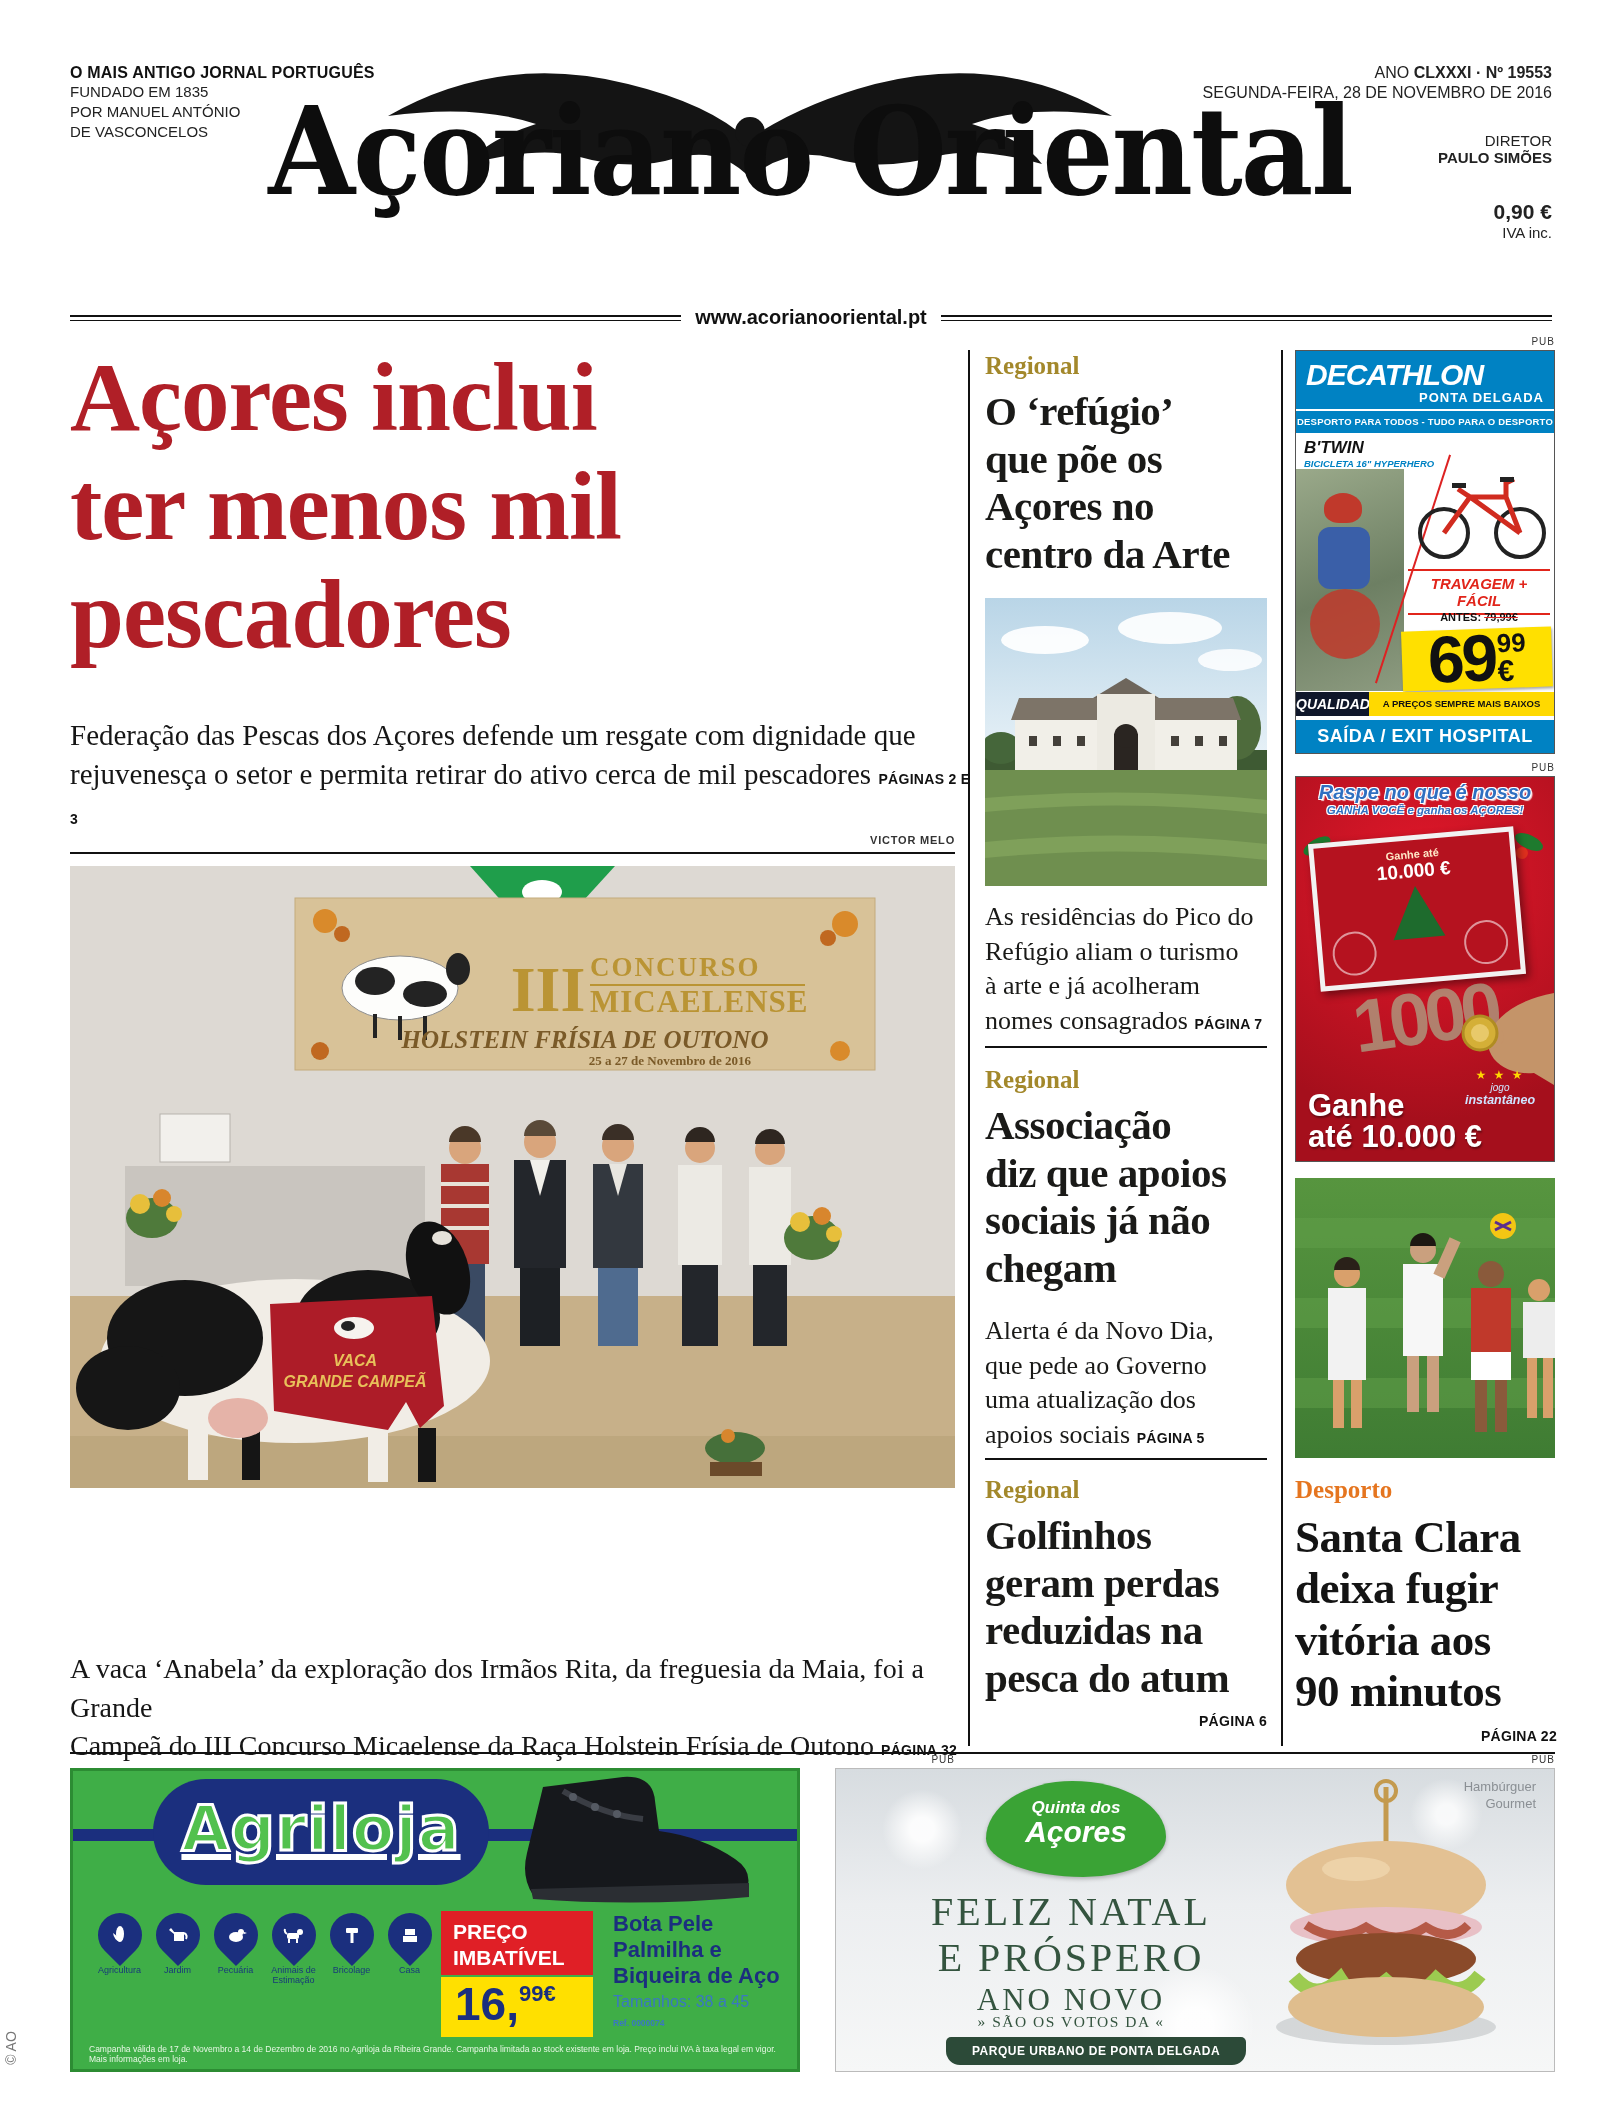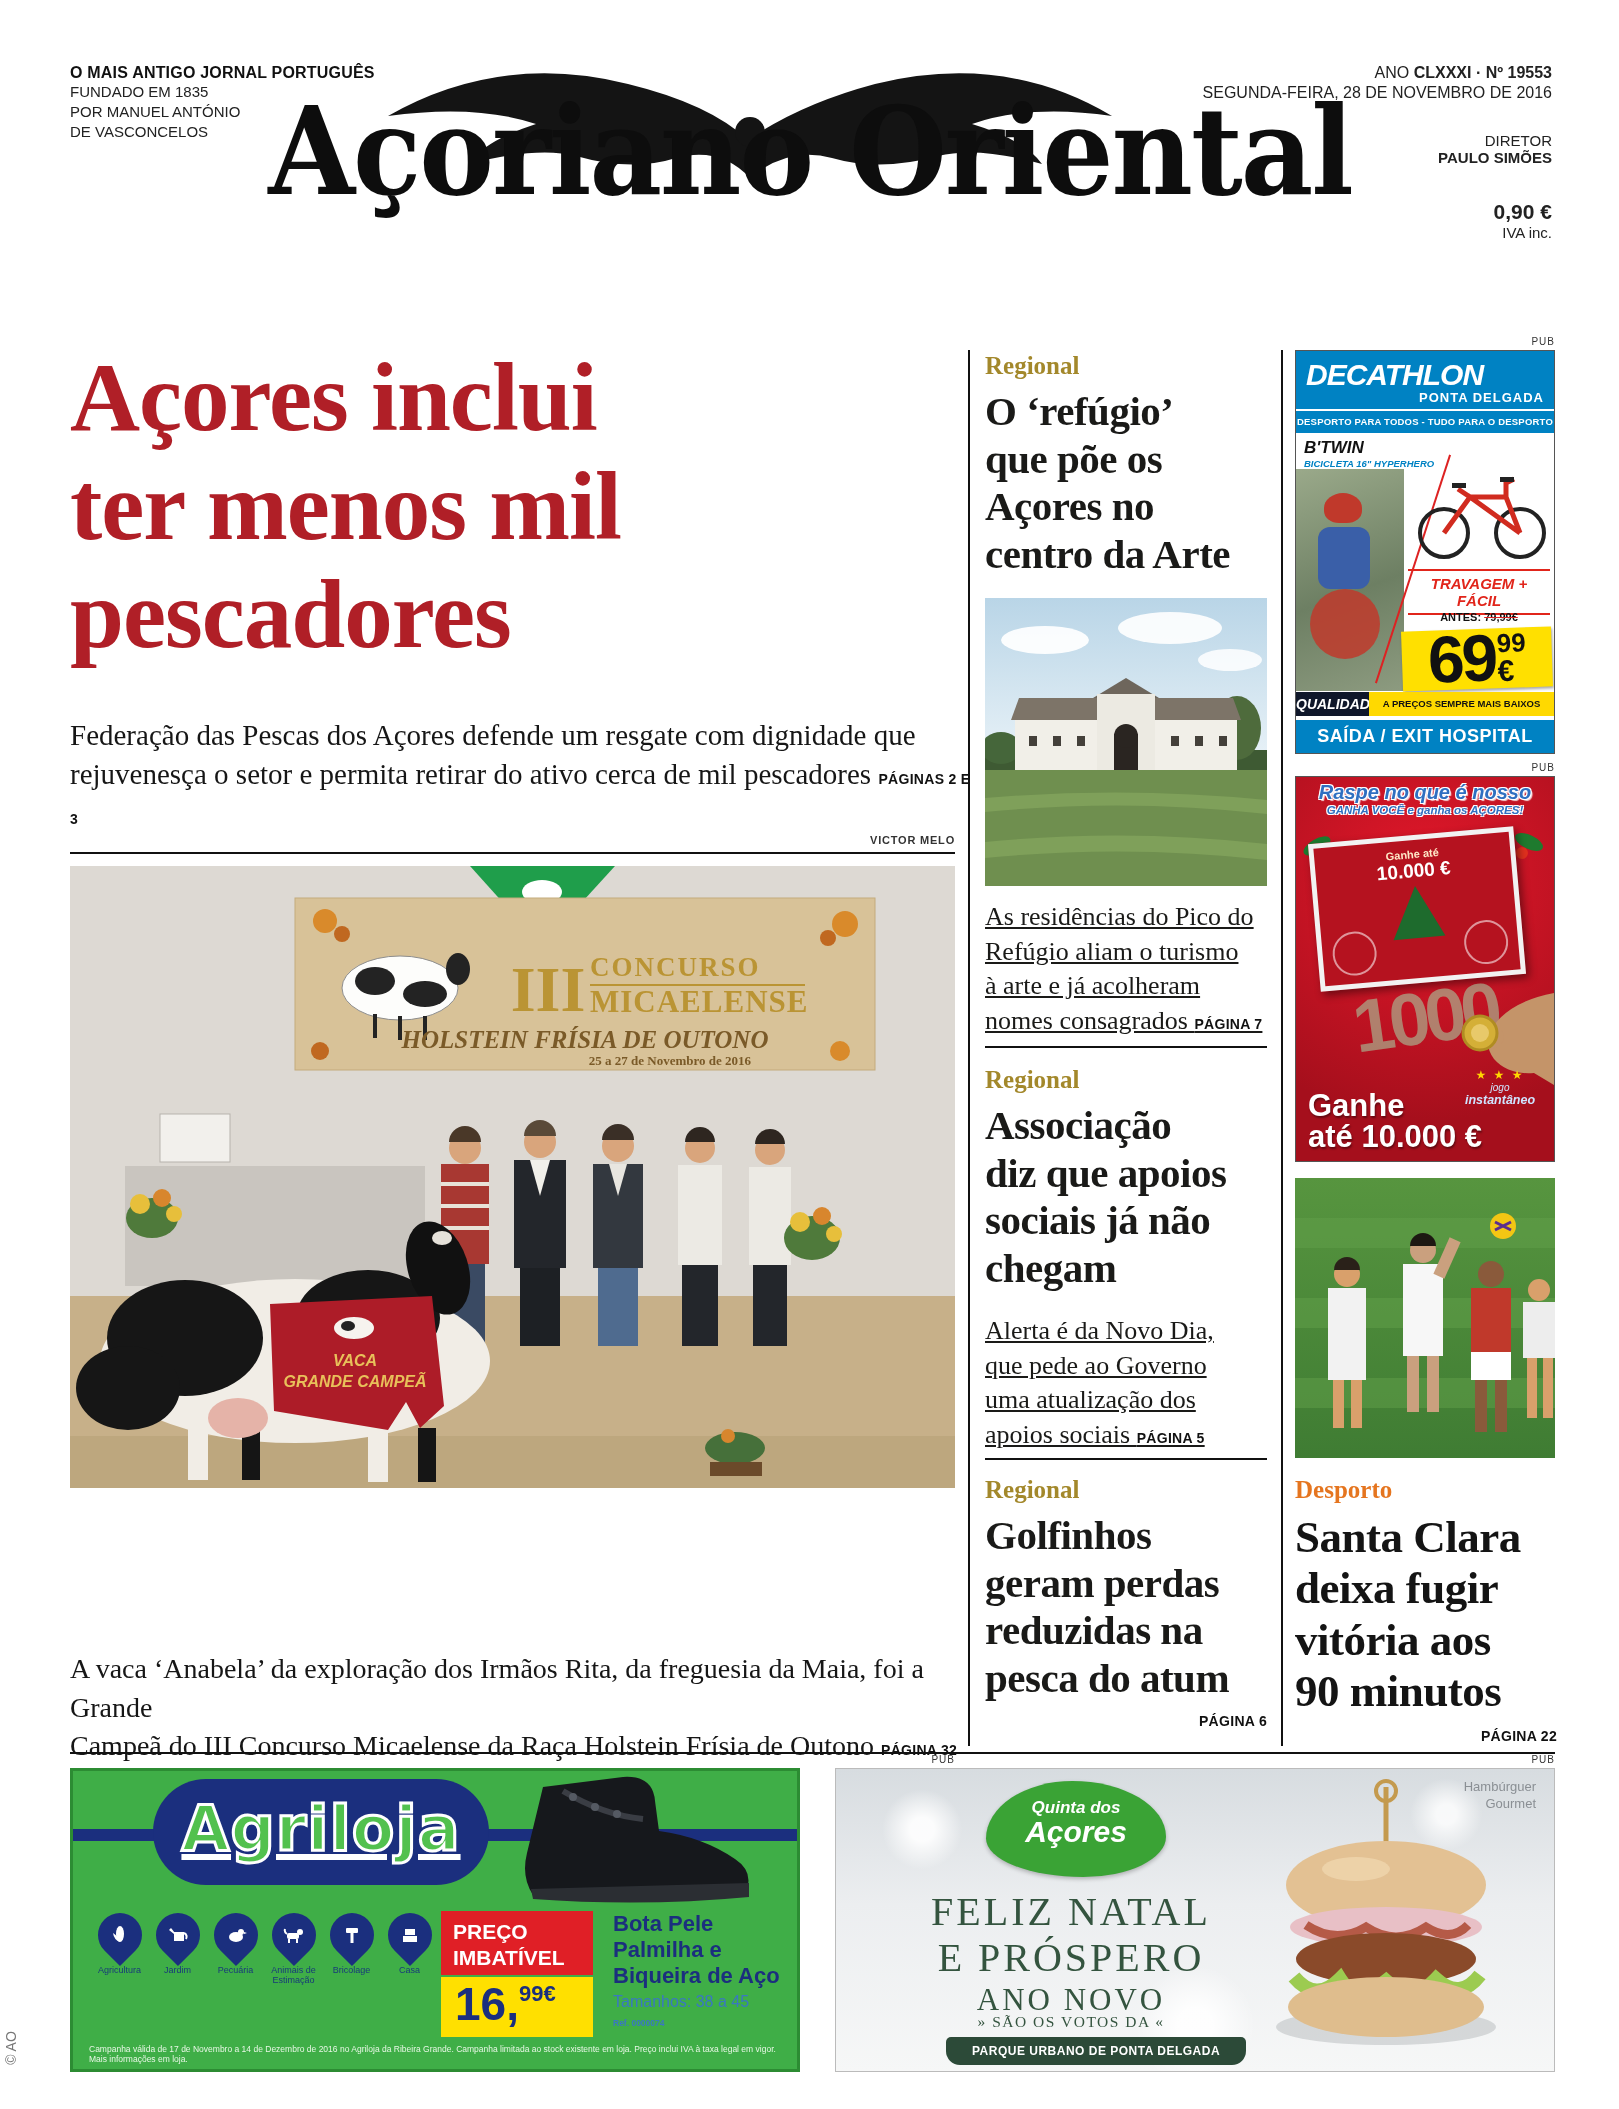--- a/index.html
+++ b/index.html
@@ -28,21 +28,21 @@
   
   .lead-h { font-size:97px; line-height:1.12; font-weight:bold; color:#b01f27; letter-spacing:-1px; }
   .lead-sf { font-size:29px; line-height:1.36; color:#161616; }
   .pref { font-family:"Liberation Sans",sans-serif; font-weight:bold; font-size:14px; color:#111; letter-spacing:.3px; }
   .credit { font-size:11px; font-weight:bold; color:#333; text-align:right; letter-spacing:.8px; }
   .rule-h { background:#111; height:2px; }
   .rule-v { background:#111; width:2px; }
   .kicker { font-family:"Liberation Serif",serif; font-size:25px; font-weight:bold; color:#a3882b; }
   .kicker.orange { color:#e5751f; }
   .mid-h { font-family:"Liberation Serif",serif; font-size:41px; line-height:1.16; font-weight:bold; color:#1a1a18; margin-top:8px; letter-spacing:-.5px;}
-  .mid-sf { font-family:"Liberation Serif",serif; font-size:26px; line-height:1.33; color:#1a1a18;text-decoration:underline; }
+  .mid-sf { font-family:"Liberation Serif",serif; font-size:26px; line-height:1.33; color:#1a1a18; }
   .pageref-line { text-align:right; margin-top:10px; }
   .anab-h { font-size:57px; line-height:1.13; font-weight:bold; color:#141414; letter-spacing:-1px; }
   .anab-sf { font-size:28px; line-height:1.38; color:#161616; }
   .sport-h { font-family:"Liberation Serif",serif; font-size:45px; line-height:1.14; font-weight:bold; color:#141414; margin-top:8px; letter-spacing:-.5px;}
   .publbl { font-size:10px; color:#333; text-align:right; letter-spacing:1px; }
 
   
   .dec { border:1px solid #555; display:flex; flex-direction:column; background:#fff; }
   .dec-head { background:#0082c3; padding:7px 10px 4px 10px; }
   .dec-brand { color:#fff; font-weight:900; font-style:italic; font-size:30px; letter-spacing:-1px; }
@@ -142,20 +142,25 @@
 
   <div class="mast-right abs" style="left:1080px; top:64px; width:472px;">
     <p class="l1"><span>ANO </span><b>CLXXXI · Nº 19553</b></p>
     <p class="l2">SEGUNDA-FEIRA, 28 DE NOVEMBRO DE 2016</p>
     <p class="dir-label">DIRETOR</p>
     <p class="dir-name">PAULO SIMÕES</p>
     <p class="price">0,90 €</p>
     <p class="vat">IVA inc.</p>
   </div>
 
+  <div class="site-bar abs" style="left:70px; top:306px; width:1482px;">
+    <div class="dline"></div>
+    <span class="site-txt">www.acorianooriental.pt</span>
+    <div class="dline"></div>
+  </div>
 
   <h2 class="lead-h serif preline abs" style="left:70px; top:344px; width:740px;">Açores inclui
 ter menos mil
 pescadores</h2>
   <p class="lead-sf serif abs" style="left:70px; top:716px; width:910px;"><span class="preline">Federação das Pescas dos Açores defende um resgate com dignidade que
 rejuvenesça o setor e permita retirar do ativo cerca de mil pescadores </span><span class="pref">PÁGINAS 2 E 3</span></p>
 
   <p class="credit abs" style="left:70px; top:834px; width:885px;">VICTOR MELO</p>
   <div class="rule-h abs" style="left:70px; top:852px; width:885px;"></div>
 

